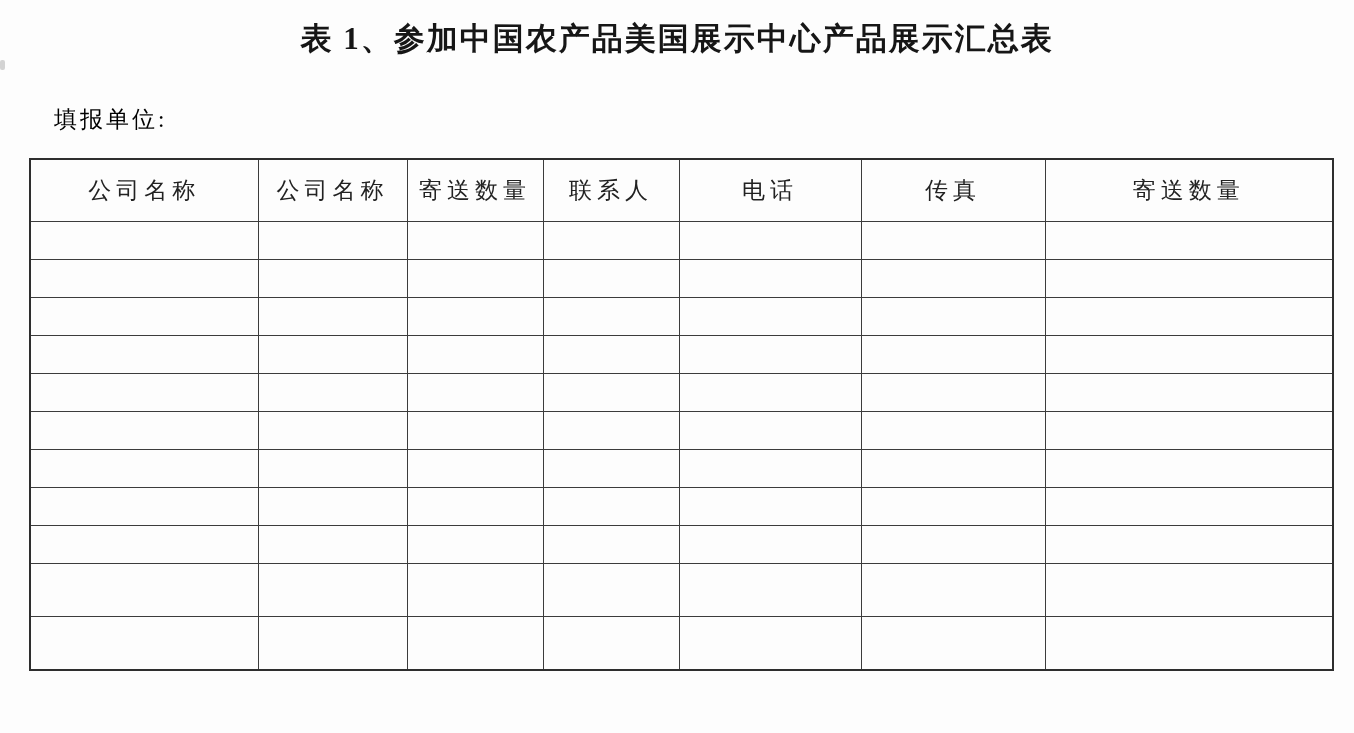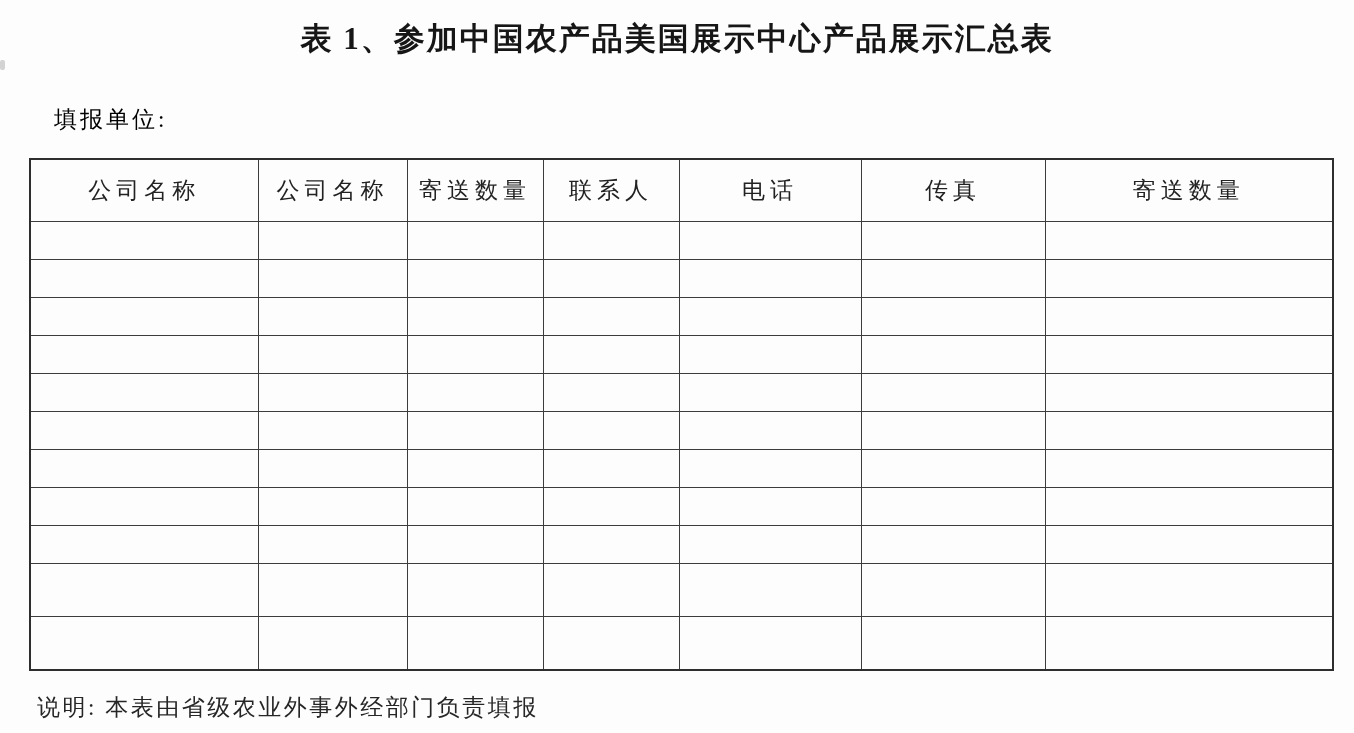--- a/index.html
+++ b/index.html
@@ -220,15 +220,14 @@
           <td></td>
           <td></td>
           <td></td>
           <td></td>
           <td></td>
           <td></td>
         </tr>
       </tbody>
   </table>
 
-  <div class="doc-note">说明: 本表由省级农业外事外经部门负责填报</div>
 
 </div>
 
 </body></html>

